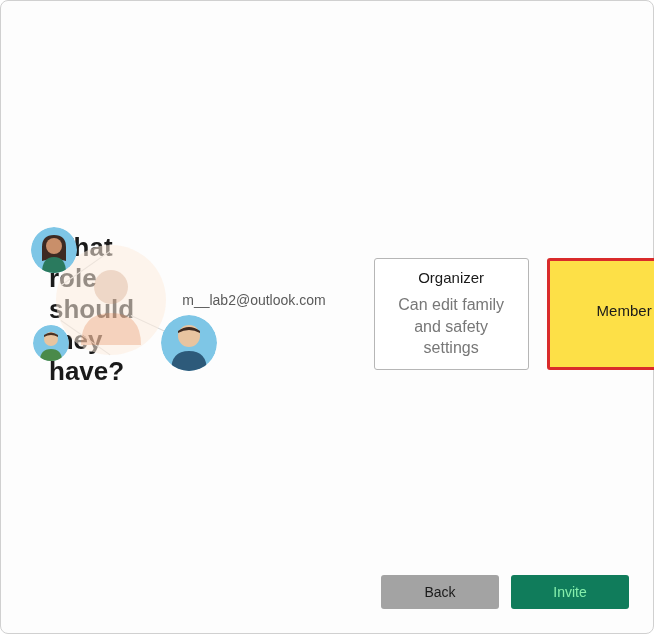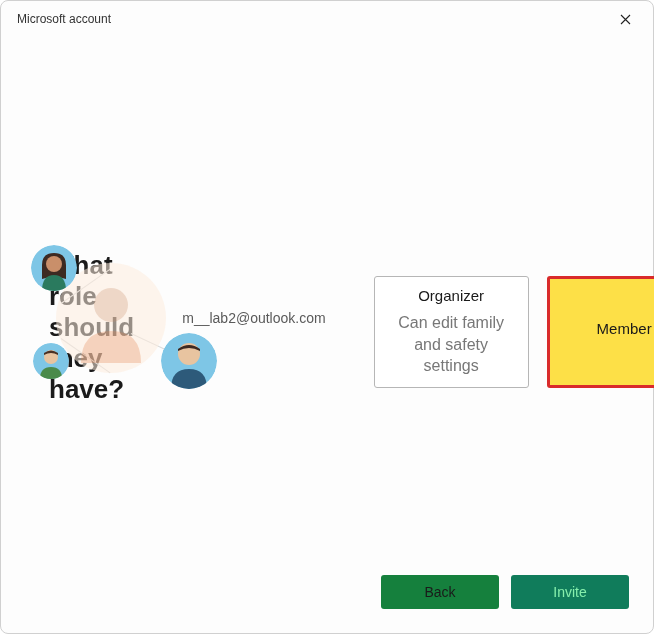--- a/index.html
+++ b/index.html
@@ -141,40 +141,32 @@
     .btn {
       width: 118px;
       height: 34px;
       border: none;
       border-radius: 3px;
       font-size: 14px;
       cursor: pointer;
       font-family: inherit;
     }
     .btn-back {
-      background: #15803d;
+      background: #a3a3a3;
       color: #1a1a1a;
     }
     .btn-invite {
       background: #107c5b;
       color: #86efac;
     }
   </style>
 </head>
 <body>
 
 <div class="window">
-  <div class="titlebar">
-    <div class="titlebar-title">Microsoft account</div>
-    <div class="close-btn">
-      <svg width="11" height="11" viewBox="0 0 11 11">
-          <path d="M1 1 L10 10 M10 1 L1 10" stroke="#222" stroke-width="1.1" fill="none"></path>
-        </svg>
-    </div>
-  </div>
 
   <div class="content">
     <div class="illustration">
       <div class="line line1"></div>
       <div class="line line2"></div>
       <div class="line line3"></div>
       <div class="big-circle"></div>
       <div class="big-person">
         <svg viewBox="0 0 90 90">
             <circle cx="45" cy="32" r="17" fill="#c98f6a"></circle>

